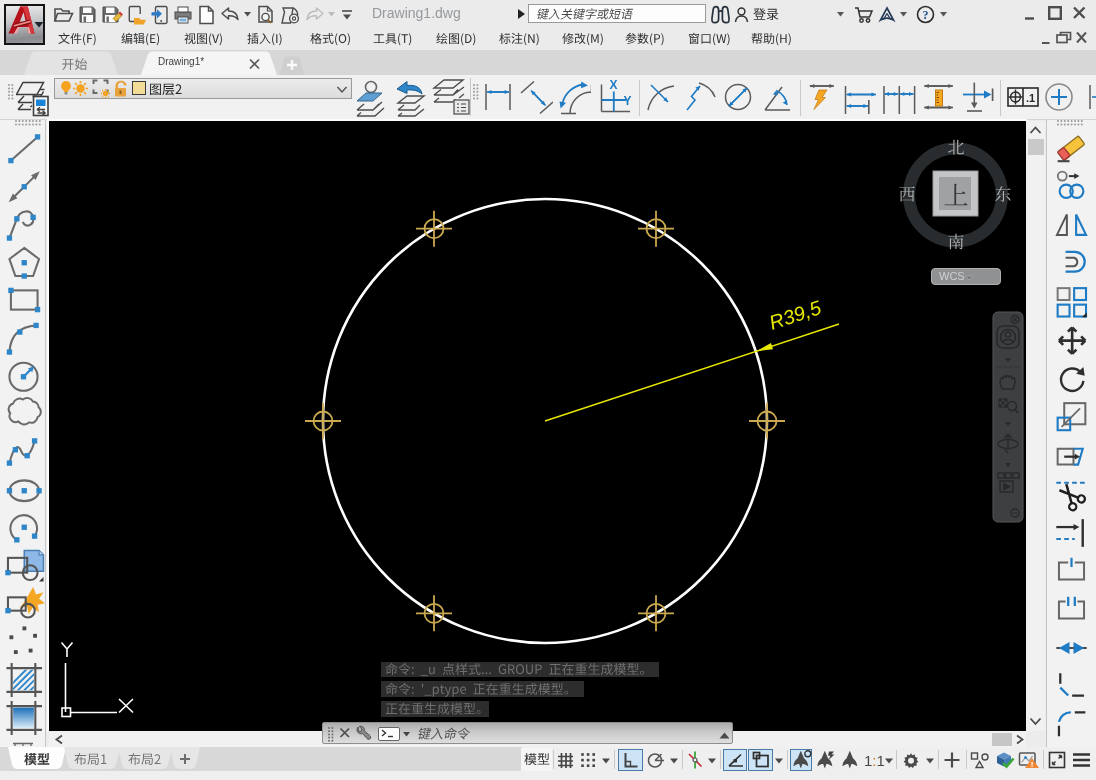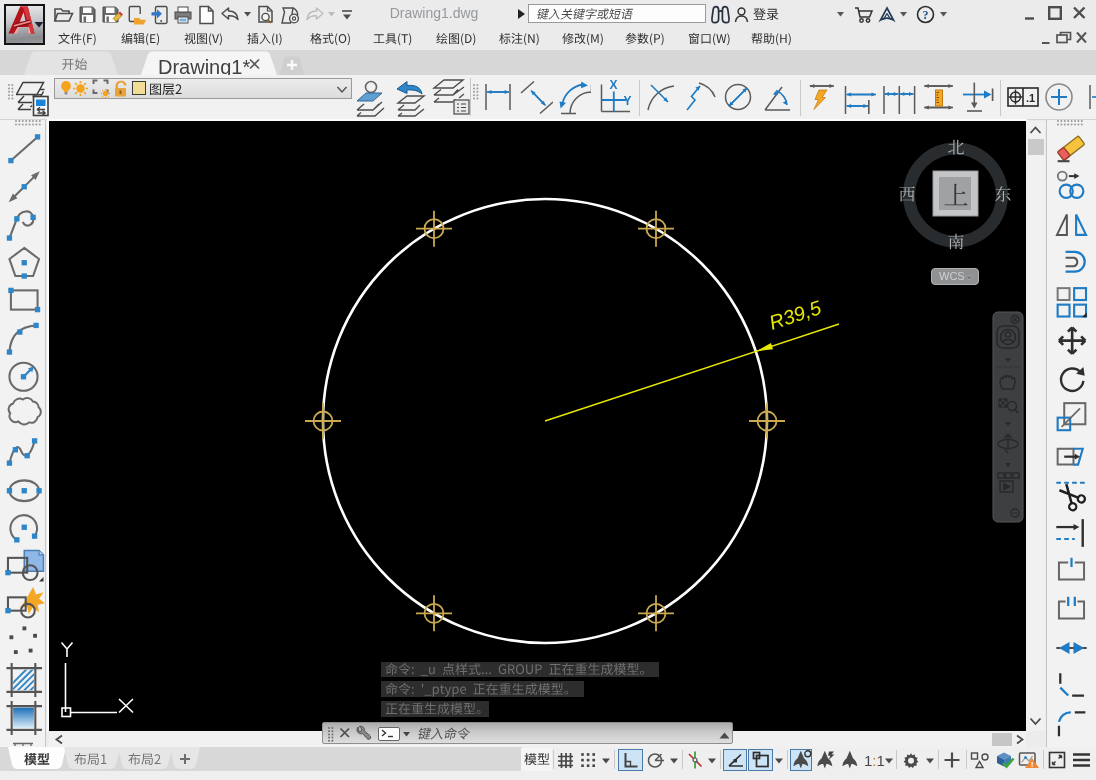--- a/index.html
+++ b/index.html
@@ -80,21 +80,21 @@
 <svg style="position:absolute;left:304px;top:4px" width="22" height="22" viewBox="0 0 22 22">
     <path d="M19 9.5 L12.5 4 V7 C7 7 3.5 9.5 3 15.5 C5.5 12.5 8.5 11.5 12.5 11.8 V15 Z" fill="#ececec" stroke="#bdbdbd" stroke-width="1.5" stroke-linejoin="round"></path>
   </svg>
 <svg style="position:absolute;left:327px;top:11px" width="9" height="7" viewBox="0 0 9 7">
     <path d="M1 1 L8 1 L4.5 5.5 Z" fill="#bdbdbd"></path>
   </svg>
 <svg style="position:absolute;left:341px;top:8px" width="13" height="13" viewBox="0 0 13 13">
     <path d="M1 3 H11" stroke="#4d4d4d" stroke-width="1.6"></path>
     <path d="M2 6.5 L10 6.5 L6 11.5 Z" fill="#4d4d4d"></path>
   </svg>
-<div class="abs" style="left:372px;top:5px;width:124px;text-align:center;font-size:14px;color:#95989d">Drawing1.dwg</div>
+<div class="abs" style="left:372px;top:5px;width:124px;font-size:14px;color:#95989d">Drawing1.dwg</div>
 <svg style="position:absolute;left:516px;top:8px" width="10" height="12" viewBox="0 0 10 12">
     <path d="M2 1 L9 6 L2 11 Z" fill="#222"></path>
   </svg>
 <div class="abs" style="left:528px;top:4px;width:178px;height:19px;background:#fdfdfd;border:1px solid #9a9a9a"></div>
 <svg style="position:absolute;left:710px;top:4px" width="21" height="20" viewBox="0 0 21 20">
     <g fill="none" stroke="#26303c" stroke-width="1.7">
 <path d="M8.6 6 C8.6 4 7.6 2.6 5.9 2.6 C4.2 2.6 3.4 3.8 3.2 5.4 L2 14.2 C1.6 17.6 2.4 18.6 5 18.6 C7.6 18.6 8.6 17.4 8.6 15 Z"></path>
 <path d="M12.4 6 C12.4 4 13.4 2.6 15.1 2.6 C16.8 2.6 17.6 3.8 17.8 5.4 L19 14.2 C19.4 17.6 18.6 18.6 16 18.6 C13.4 18.6 12.4 17.4 12.4 15 Z"></path>
 <path d="M8.6 7.5 C9.7 6.9 11.3 6.9 12.4 7.5"></path>
     </g>
@@ -151,21 +151,21 @@
 <svg style="position:absolute;left:0px;top:50px" width="320" height="25" viewBox="0 0 320 25">
 <path d="M24 25 L31 4 Q32.2 1.5 35 1.5 L107 1.5 Q110 1.5 110.8 4 L118 25 Z" fill="#e3e3e3"></path>
 <path d="M141 25 L148 4 Q149 1.5 152 1.5 L266 1.5 Q269 1.5 269.8 4 L277 25 Z" fill="#f5f5f5"></path>
 <path d="M280 25 L283.5 9 Q284.2 6.5 287 6.5 L297 6.5 Q299.8 6.5 300.5 9 L304 25 Z" fill="#cfcfcf"></path>
 <path d="M250.5 57.5" fill="none"></path>
 <path d="M250 56.8" fill="none"></path>
 <g stroke="#5e5e5e" stroke-width="1.8" fill="none">
       <path d="M250.5 57.5"></path>
     </g>
 </svg>
-<div class="abs" style="left:158px;top:56px;width:100px;font-size:20px;color:#3f4042">Drawing1*</div>
+<div class="abs" style="left:158px;top:56px;width:100px;font-size:10px;color:#3f4042">Drawing1*</div>
 <svg style="position:absolute;left:248px;top:58px" width="13" height="12" viewBox="0 0 13 12">
     <path d="M2 1.5 L11 10.5 M11 1.5 L2 10.5" stroke="#5a5a5a" stroke-width="1.7" fill="none"></path>
   </svg>
 <svg style="position:absolute;left:285px;top:60px" width="14" height="11" viewBox="0 0 14 11">
     <path d="M7 0 V10 M2 5 H12" stroke="#fafafa" stroke-width="2.4"></path>
   </svg>
 <div class="abs" style="left:0;top:75px;width:1096px;height:45px;background:#f1f1f1;border-bottom:1px solid #d4d4d4"></div>
 <svg style="position:absolute;left:7px;top:83px" width="8" height="17" viewBox="0 0 8 17">
     <circle cx="2" cy="2" r="1" fill="#9a9a9a"></circle>
     <circle cx="5.4" cy="2" r="1" fill="#9a9a9a"></circle>
@@ -575,21 +575,21 @@
 <rect x="13" y="587" width="8.5" height="8.5"></rect>
 <path d="M18 528 L23.5 521.5 M18 528 L12.5 521.5 M18 528 V536"></path>
 <path d="M70 578 L84 591.5 M84 578 L70 591.5"></path>
     </g>
   </svg>
 <svg style="position:absolute;left:893px;top:130px" width="130" height="160" viewBox="0 0 130 160">
 <circle cx="62.5" cy="65" r="46.5" fill="none" stroke="#292c2e" stroke-width="12"></circle>
 <rect x="40" y="41" width="45" height="45" fill="#c3c5c6" stroke="#97999a" stroke-width="1"></rect>
 <rect x="46" y="47" width="32" height="33" fill="#9fa1a2"></rect>
 </svg>
-<div class="abs" style="left:931px;top:268px;width:48px;height:17px;background:#8f9192;
+<div class="abs" style="left:931px;top:268px;width:70px;height:17px;background:#8f9192;
 border:1px solid #aeb0b1;border-radius:4px;color:#cfd1d2;font-size:11px;line-height:15px;padding-left:7px">WCS</div>
 <svg style="position:absolute;left:964px;top:275px" width="10" height="6" viewBox="0 0 10 6">
     <path d="M1.5 1 L8.5 1 L5 5 Z" fill="#737678" stroke="#a8aaab" stroke-width=".8"></path>
   </svg>
 <svg style="position:absolute;left:992px;top:310px" width="32" height="214" viewBox="0 0 32 214">
 <rect x="1" y="2" width="30" height="210" rx="5" fill="#3d3f41" stroke="#55585a"></rect>
 <circle cx="23" cy="9.5" r="4" fill="none" stroke="#27292b" stroke-width="1.3"></circle>
     <path d="M20.8 7.3 L25.2 11.7 M25.2 7.3 L20.8 11.7" stroke="#27292b" stroke-width="1.2"></path>
 <rect x="5" y="16" width="22" height="22" rx="6" fill="none" stroke="#27292b" stroke-width="1.6"></rect>
 <circle cx="16" cy="27" r="7.5" fill="none" stroke="#27292b" stroke-width="1.6"></circle>

